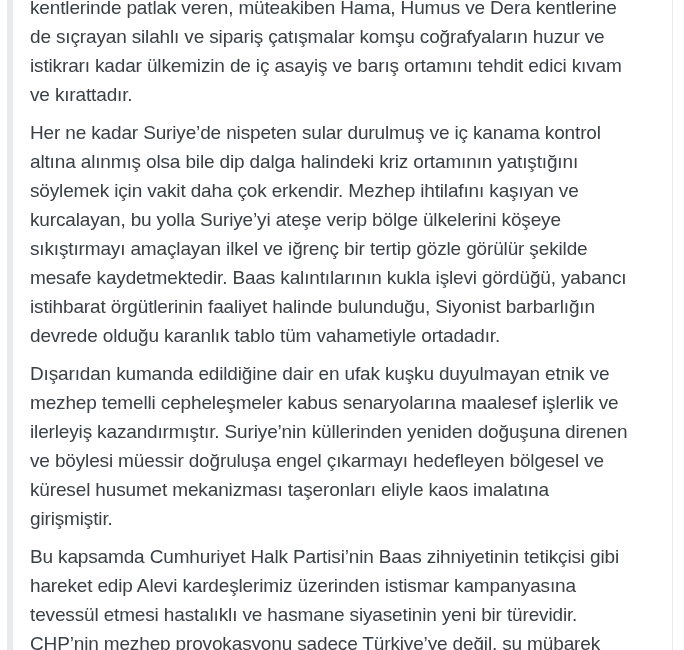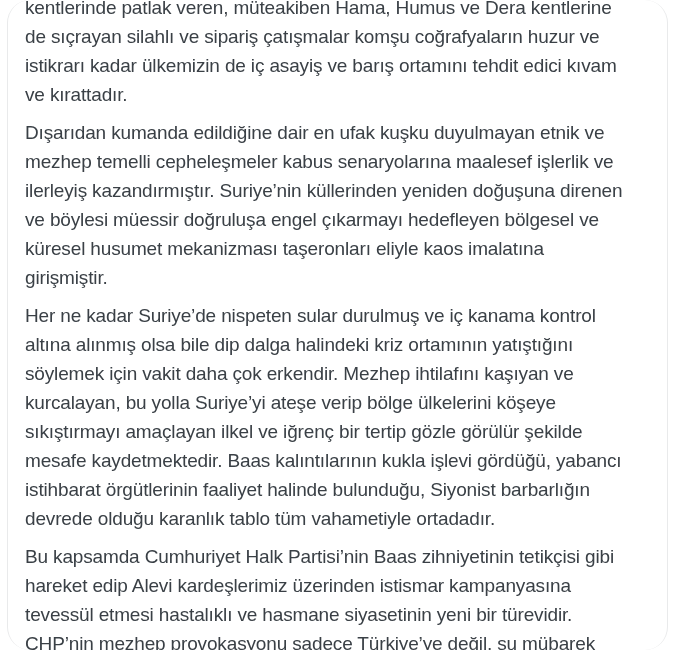--- a/index.html
+++ b/index.html
@@ -15,24 +15,23 @@
     overflow: hidden;
     font-family: "Liberation Sans", sans-serif;
   }
   .card {
     position: absolute;
     left: 7px;
     top: 0;
     width: 659px;
     height: 650px;
     background: #ffffff;
-    border-left: 1px solid #a21caf;
+    border-left: 6px solid #a21caf;
     border-right: 1px solid #e9eaeb;
     overflow: hidden;
-    border-radius: 23px;
   }
   .post-text {
     position: absolute;
     left: 17px;
     top: -7px;
     right: 4px;
     color: #3a4046;
     font-size: 19px;
     line-height: 29px;
     letter-spacing: -0.15px;
@@ -44,30 +43,30 @@
   }
 </style>
 </head>
 <body>
 
 <div class="page" style="background: rgb(255, 255, 255);">
   <div class="card" style="border-left-color: rgb(233, 234, 235); border-right-color: rgb(233, 234, 235);">
     <div class="post-text" id="post-text" style="color: rgb(58, 64, 70);"><p class="post-paragraph">kentlerinde patlak veren, müteakiben Hama, Humus ve Dera kentlerine
 de sıçrayan silahlı ve sipariş çatışmalar komşu coğrafyaların huzur ve
 istikrarı kadar ülkemizin de iç asayiş ve barış ortamını tehdit edici kıvam
-ve kırattadır.</p><p class="post-paragraph">Dışarıdan kumanda edildiğine dair en ufak kuşku duyulmayan etnik ve
-mezhep temelli cepheleşmeler kabus senaryolarına maalesef işlerlik ve
-ilerleyiş kazandırmıştır. Suriye’nin küllerinden yeniden doğuşuna direnen
-ve böylesi müessir doğruluşa engel çıkarmayı hedefleyen bölgesel ve
-küresel husumet mekanizması taşeronları eliyle kaos imalatına
-girişmiştir.</p><p class="post-paragraph">Her ne kadar Suriye’de nispeten sular durulmuş ve iç kanama kontrol
+ve kırattadır.</p><p class="post-paragraph">Her ne kadar Suriye’de nispeten sular durulmuş ve iç kanama kontrol
 altına alınmış olsa bile dip dalga halindeki kriz ortamının yatıştığını
 söylemek için vakit daha çok erkendir. Mezhep ihtilafını kaşıyan ve
 kurcalayan, bu yolla Suriye’yi ateşe verip bölge ülkelerini köşeye
 sıkıştırmayı amaçlayan ilkel ve iğrenç bir tertip gözle görülür şekilde
 mesafe kaydetmektedir. Baas kalıntılarının kukla işlevi gördüğü, yabancı
 istihbarat örgütlerinin faaliyet halinde bulunduğu, Siyonist barbarlığın
-devrede olduğu karanlık tablo tüm vahametiyle ortadadır.</p><p class="post-paragraph">Bu kapsamda Cumhuriyet Halk Partisi’nin Baas zihniyetinin tetikçisi gibi
+devrede olduğu karanlık tablo tüm vahametiyle ortadadır.</p><p class="post-paragraph">Dışarıdan kumanda edildiğine dair en ufak kuşku duyulmayan etnik ve
+mezhep temelli cepheleşmeler kabus senaryolarına maalesef işlerlik ve
+ilerleyiş kazandırmıştır. Suriye’nin küllerinden yeniden doğuşuna direnen
+ve böylesi müessir doğruluşa engel çıkarmayı hedefleyen bölgesel ve
+küresel husumet mekanizması taşeronları eliyle kaos imalatına
+girişmiştir.</p><p class="post-paragraph">Bu kapsamda Cumhuriyet Halk Partisi’nin Baas zihniyetinin tetikçisi gibi
 hareket edip Alevi kardeşlerimiz üzerinden istismar kampanyasına
 tevessül etmesi hastalıklı ve hasmane siyasetinin yeni bir türevidir.
 CHP’nin mezhep provokasyonu sadece Türkiye’ye değil, şu mübarek</p></div>
   </div>
 </div>
 
 </body></html>

